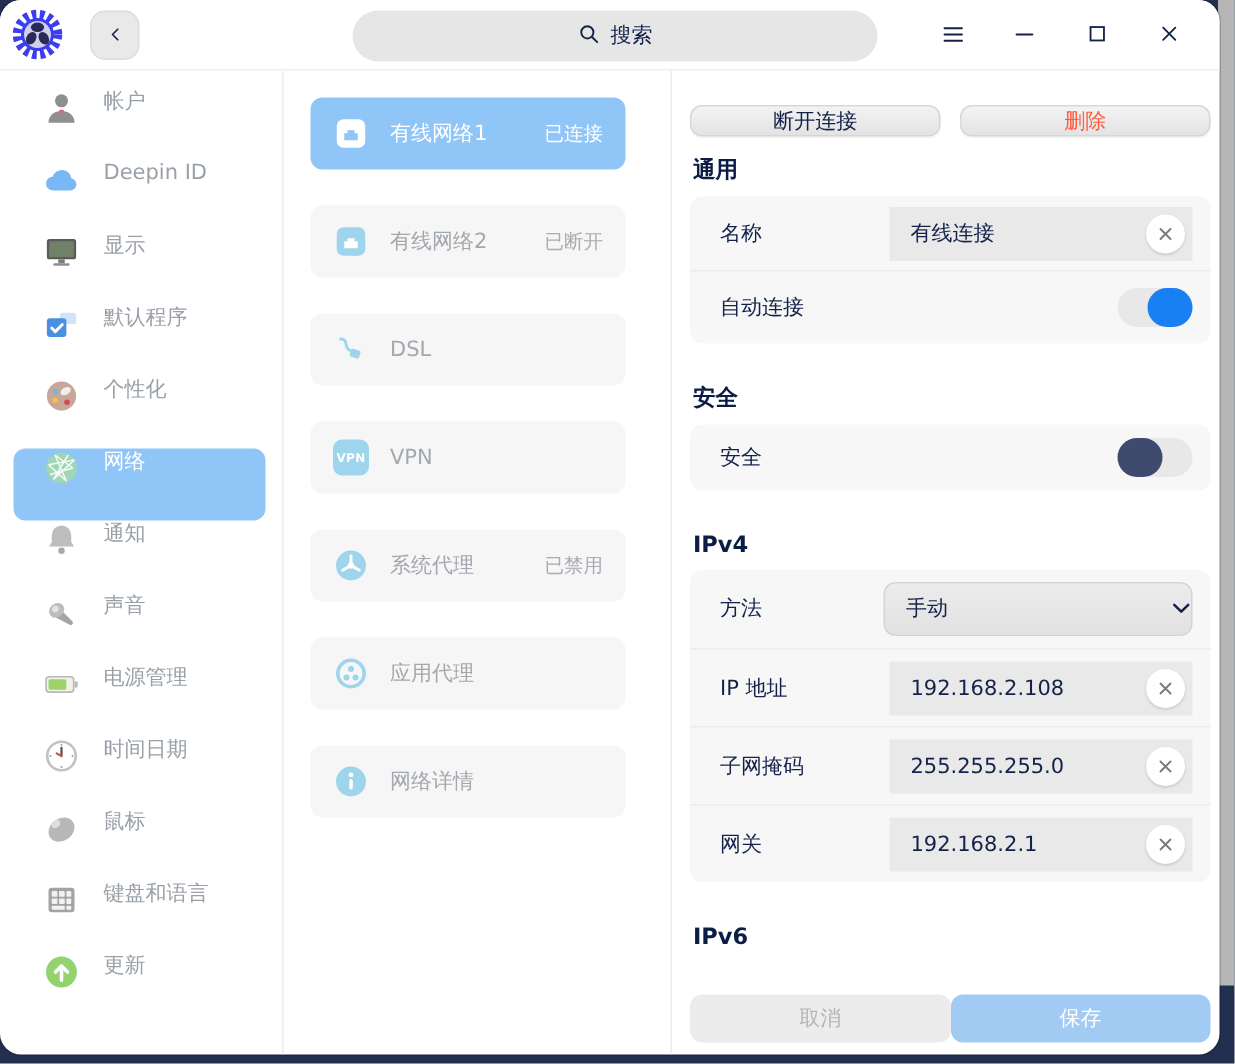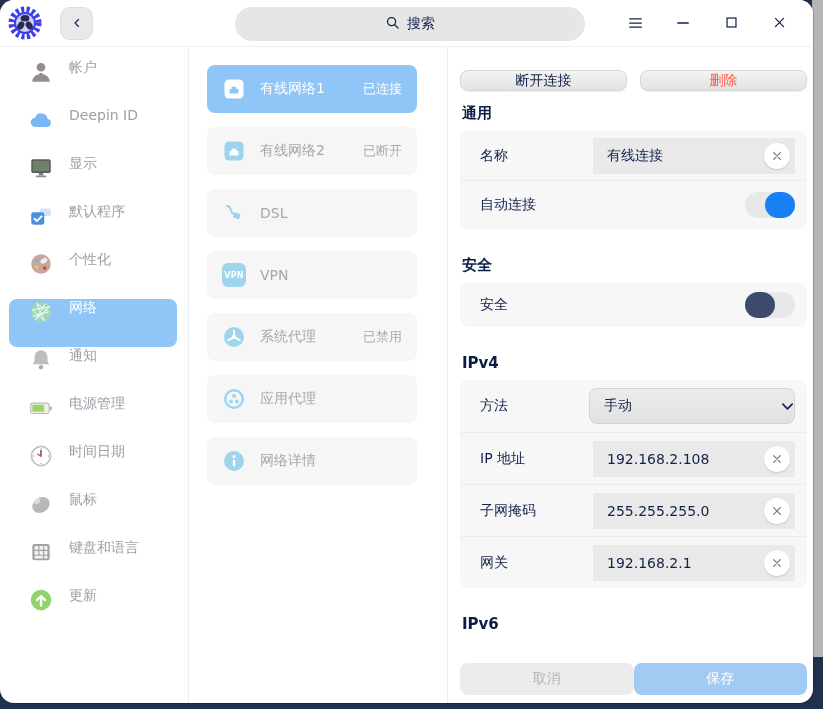--- a/index.html
+++ b/index.html
@@ -31,21 +31,21 @@
   
   .sidebar { width:189px; flex:0 0 189px; border-right:1px solid #ececec; padding-top:12px; overflow:hidden; }
   .side-item { height:48px; display:flex; align-items:flex-start; margin:0 11px 0 9px; padding-left:19px;
     border-radius:8px; color:#9aa0a8; font-size:14px; }
   .side-item.selected { background:#8fc5f7; color:#ffffff; }
   .side-ico { width:26px; height:26px; margin-right:15px; display:flex; align-items:center; justify-content:center; flex:0 0 26px; }
   .side-ico svg { width:26px; height:26px; }
 
   
   .netlist { width:259px; flex:0 0 259px; border-right:1px solid #ececec; padding-top:18px; overflow:hidden; }
-  .net-item { height:48px; border-radius:8px; background:#f6f6f6; margin:0 30px 14px 18px;
+  .net-item { height:48px; border-radius:8px; background:#f6f6f6; margin:0 30px 24px 18px;
     display:flex; align-items:center; padding:15px 15px; color:#a3a8ae; font-size:14px; }
   .net-item.selected { background:#8fc5f7; color:#ffffff; }
   .net-item .nlabel { margin-left:14px; }
   .net-item .nstatus { margin-left:auto; font-size:13px; color:#a8adb3; }
   .net-item.selected .nstatus { color:#ffffff; }
   .net-ico { width:24px; height:24px; flex:0 0 24px; display:flex; align-items:center; justify-content:center; }
   .vpn-badge { width:24px; height:24px; border-radius:6px; background:#9ed4ec; color:#ffffff;
     font-size:8px; font-weight:bold; display:flex; align-items:center; justify-content:center; letter-spacing:.2px; }
 
   
@@ -223,20 +223,30 @@
           <svg viewBox="0 0 24 24">
               <path d="M12 3a6 6 0 0 1 6 6v4.2l1.7 2.8H4.3L6 13.2V9a6 6 0 0 1 6-6z" fill="#bdbdbd"></path>
               <circle cx="12" cy="18.6" r="2" fill="#a9a9a9"></circle>
             </svg>
         </span>
         <span class="side-label">通知</span>
       </div>
       <div class="side-item">
         <span class="side-ico">
           <svg viewBox="0 0 24 24">
+              <path d="M5 13.5 10 9l8.5 8.5c1.5 1.5-.5 3.5-2 2z" fill="#a5a5a5"></path>
+              <ellipse cx="9" cy="11" rx="5" ry="4.2" transform="rotate(-40 9 11)" fill="#bdbdbd"></ellipse>
+              <ellipse cx="8.2" cy="10.2" rx="2.2" ry="1.9" transform="rotate(-40 8.2 10.2)" fill="#e3e3e3"></ellipse>
+            </svg>
+        </span>
+        <span class="side-label">声音</span>
+      </div>
+      <div class="side-item">
+        <span class="side-ico">
+          <svg viewBox="0 0 24 24">
               <rect x="2.5" y="7.5" width="17" height="9.5" rx="2" fill="#eef2ea" stroke="#b9b9b9"></rect>
               <rect x="4" y="9" width="11" height="6.5" rx="1" fill="#9ed36a"></rect>
               <rect x="20" y="10.3" width="2" height="4" rx="1" fill="#b9b9b9"></rect>
             </svg>
         </span>
         <span class="side-label">电源管理</span>
       </div>
       <div class="side-item">
         <span class="side-ico">
           <svg viewBox="0 0 24 24">

